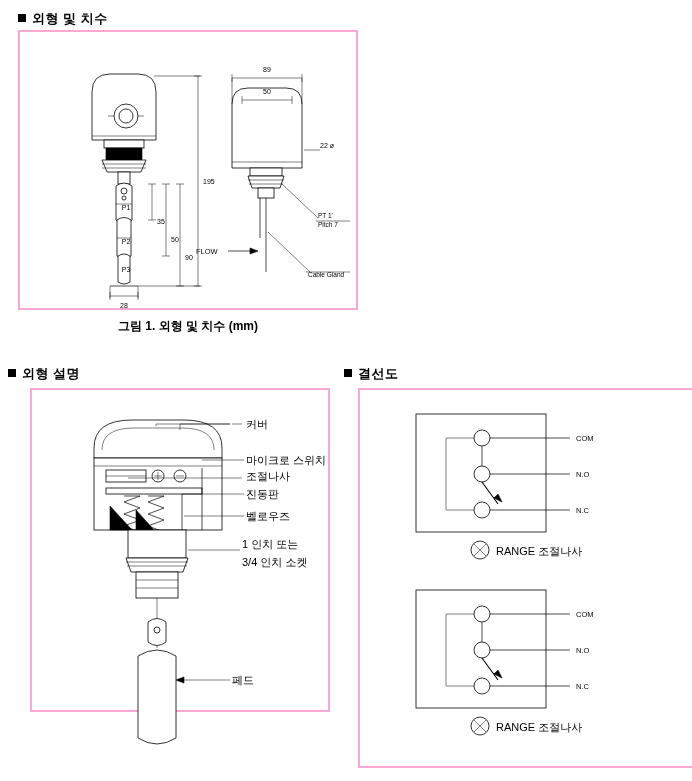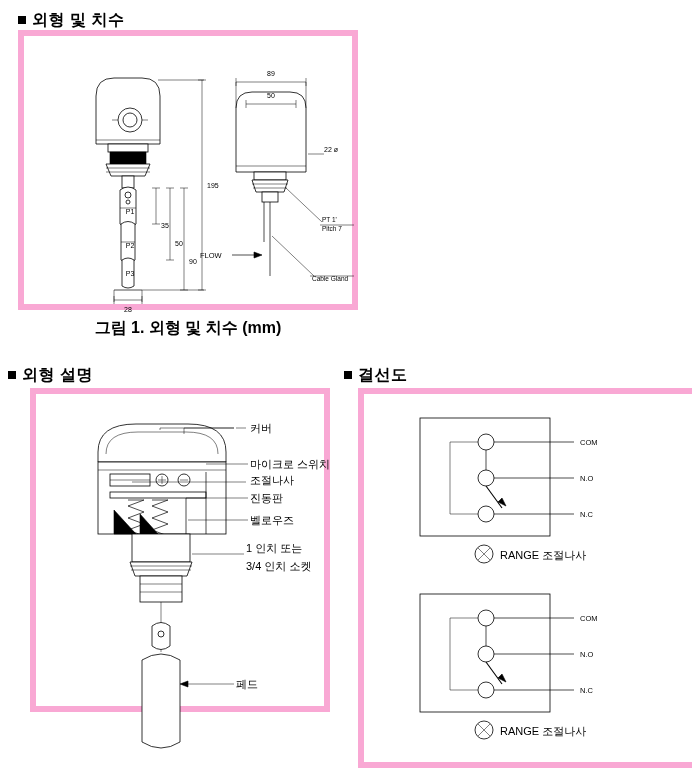--- a/index.html
+++ b/index.html
@@ -10,42 +10,42 @@
   body {
     width: 692px;
     height: 781px;
     position: relative;
     font-family: "Liberation Sans", sans-serif;
     color: #000000;
     overflow: hidden;
   }
   .section-head {
     position: absolute;
-    font-size: 16px;
+    font-size: 13px;
     font-weight: bold;
     letter-spacing: 0.5px;
     white-space: nowrap;
   }
   .section-head .bullet {
     display: inline-block;
     width: 8px;
     height: 8px;
     background: #000;
     margin-right: 6px;
     vertical-align: 1px;
   }
   .panel {
     position: absolute;
-    border: 6px solid #f9a8d4;
+    border: 2px solid #f9a8d4;
     background: #fff;
     box-sizing: border-box;
   }
   .caption {
     position: absolute;
-    font-size: 16px;
+    font-size: 12px;
     font-weight: bold;
     text-align: center;
     white-space: nowrap;
   }
   svg { display: block; }
   .lbl {
     font-family: "Liberation Sans", sans-serif;
     font-size: 7px;
     fill: #000;
   }

